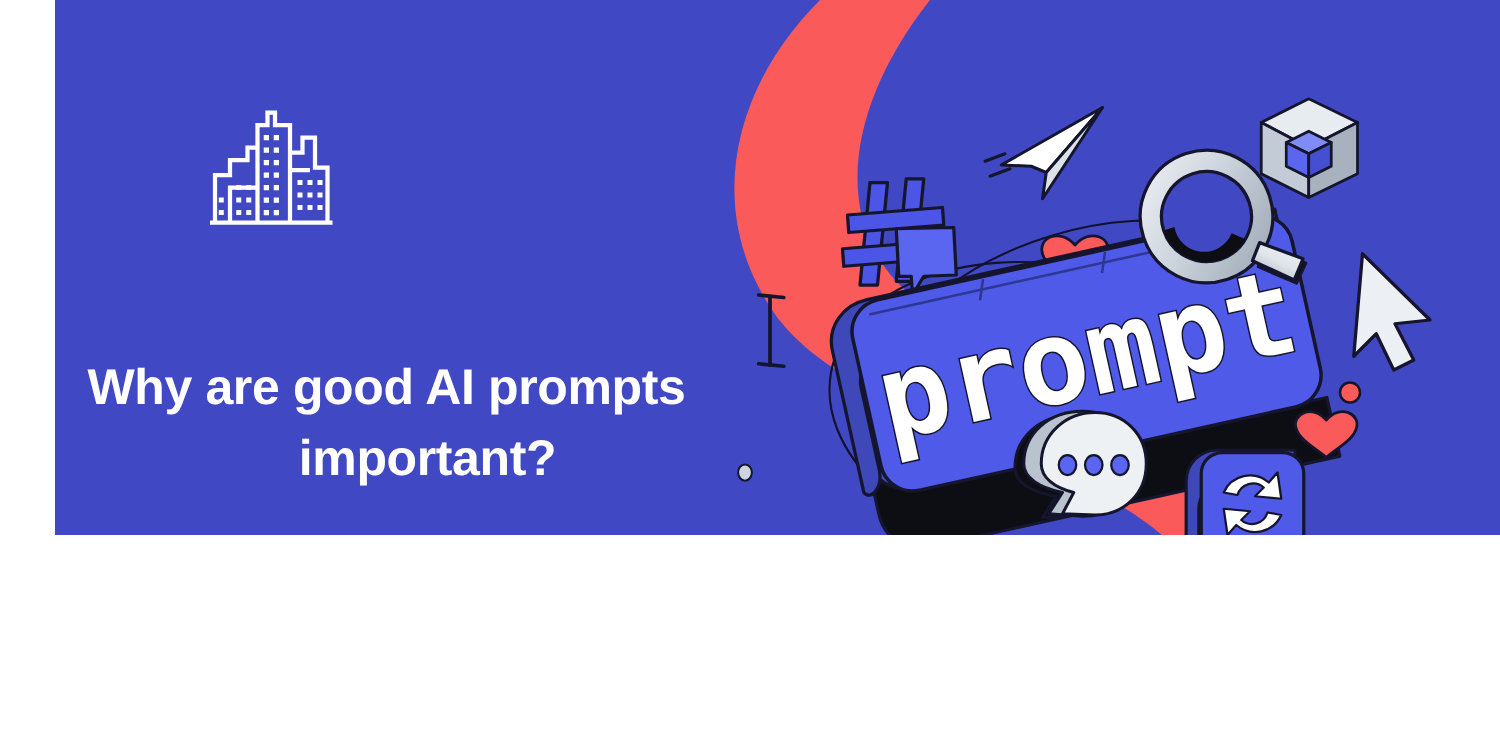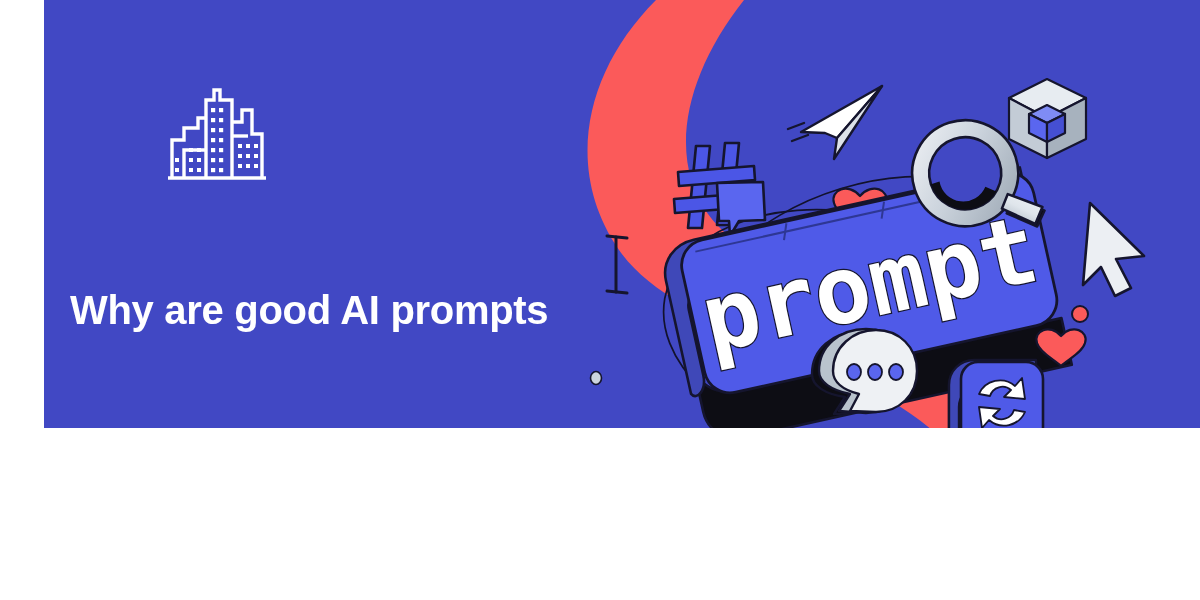--- a/index.html
+++ b/index.html
@@ -123,20 +123,21 @@
           <rect x="84" y="86" width="4" height="4"></rect>
         <rect x="92" y="66" width="4" height="4"></rect>
           <rect x="92" y="76" width="4" height="4"></rect>
         <rect x="92" y="86" width="4" height="4"></rect>
       </g>
     </svg>
   </div>
 
   <div id="headline">
     <span class="hl-line hl-line-1">Why are good AI prompts</span>
+    <span class="hl-line hl-line-2">important?</span>
   </div>
 
   <svg id="art-layer" viewBox="0 0 1200 600">
     <defs>
       <linearGradient id="silverGrad" x1="0" y1="0" x2="1" y2="1">
         <stop offset="0%" stop-color="#f2f4f7"></stop>
         <stop offset="45%" stop-color="#ccd4dd"></stop>
         <stop offset="100%" stop-color="#97a3b0"></stop>
       </linearGradient>
       <linearGradient id="silverGradB" x1="0" y1="1" x2="1" y2="0">

